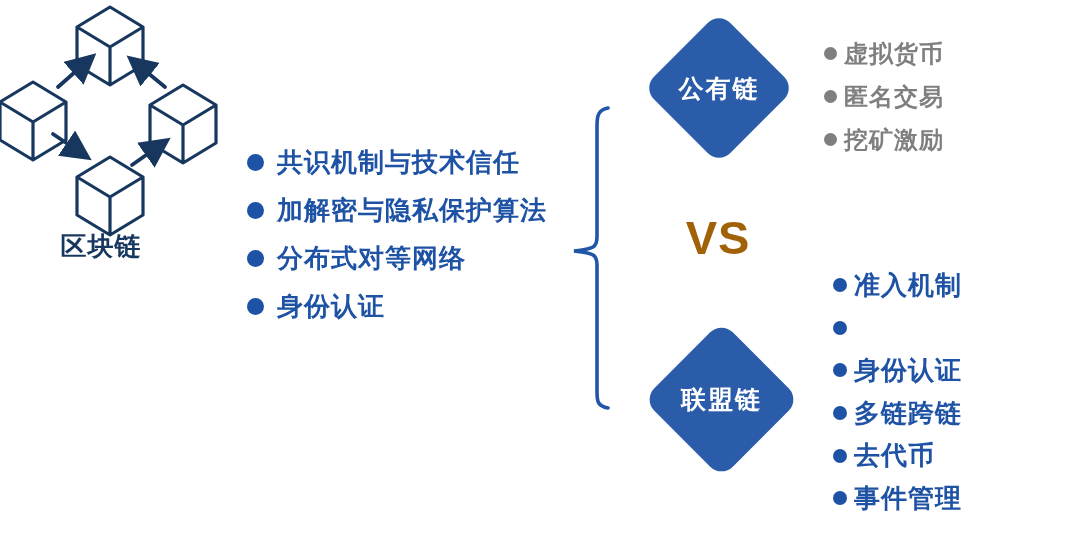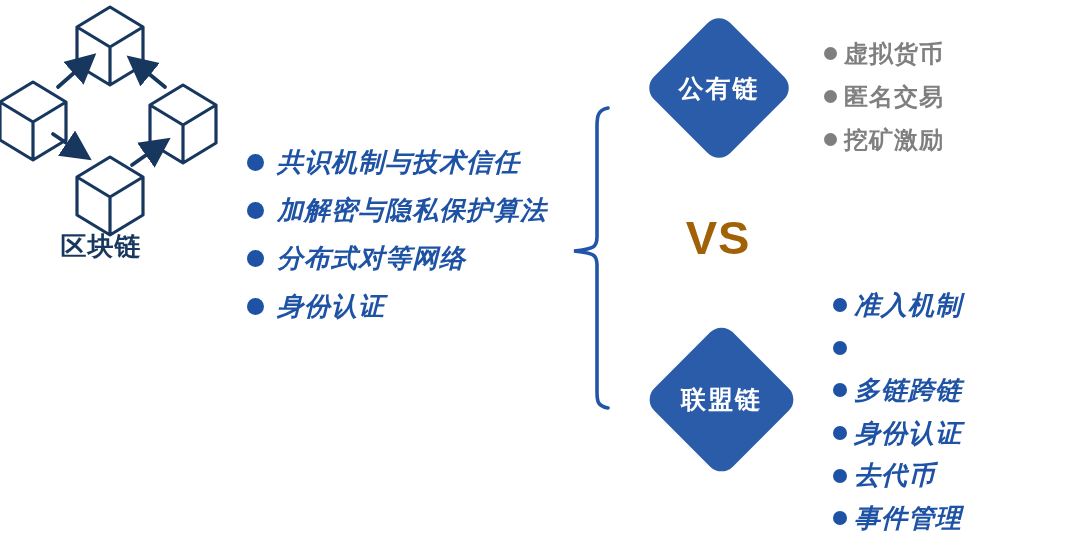--- a/index.html
+++ b/index.html
@@ -12,21 +12,21 @@
 
   
   #blockchain-icon{left:0;top:128;width:230px;height:240px;}
   #blockchain-label{
     left:60px;top:229px;width:82px;text-align:center;
     font-size:26px;font-weight:bold;color:#17375e;letter-spacing:1px;
   }
 
   
   ul.plain{list-style:none;margin:0;padding:0;position:absolute;}
-  #feature-list{left:247px;top:138px;font-style:italic;}
+  #feature-list{left:247px;top:138px;}
   #feature-list li{height:48px;display:flex;align-items:center;}
   #feature-list .dot{width:17px;height:17px;border-radius:50%;background:#1e52a4;margin-right:13px;flex:0 0 auto;}
   #feature-list .txt{font-size:26px;font-weight:bold;color:#1e52a4;letter-spacing:1px;white-space:nowrap;}
 
   
   #brace{left:565px;top:98px;width:52px;height:320px;}
 
   
   .diamond{
     position:absolute;background:#2a5caa;border-radius:16px;
@@ -44,21 +44,21 @@
     left:718px;top:237px;transform:translate(-50%,-50%);
     font-size:47px;font-weight:bold;color:#a16207;letter-spacing:1px;
   }
 
   
   #public-trait-list{left:824px;top:12px;margin-top:20px;}
   #public-trait-list li{height:43px;display:flex;align-items:center;}
   #public-trait-list .dot{width:13px;height:13px;border-radius:50%;background:#7f7f7f;margin-right:7px;flex:0 0 auto;}
   #public-trait-list .txt{font-size:24px;font-weight:bold;color:#7f7f7f;letter-spacing:1px;white-space:nowrap;}
 
-  #consortium-trait-list{left:833px;top:284px;font-style:italic;}
+  #consortium-trait-list{left:833px;top:264px;}
   #consortium-trait-list li{height:42.6px;display:flex;align-items:center;}
   #consortium-trait-list .dot{width:14px;height:14px;border-radius:50%;background:#1e52a4;margin-right:7px;flex:0 0 auto;}
   #consortium-trait-list .txt{font-size:26px;font-weight:bold;color:#1e52a4;letter-spacing:1px;white-space:nowrap;}
 </style>
 </head>
 <body>
 
 <svg id="blockchain-icon" class="abs" viewBox="0 0 230 240">
   <defs>
     <marker id="ah" markerWidth="9" markerHeight="9" refX="6.5" refY="4" orient="auto">
@@ -140,25 +140,25 @@
 <ul id="consortium-trait-list" class="plain">
   <li>
     <span class="dot"></span>
     <span class="txt">准入机制</span>
   </li>
   <li>
     <span class="dot"></span>
   </li>
   <li>
     <span class="dot"></span>
-    <span class="txt">多链跨链</span>
+    <span class="txt">身份认证</span>
   </li>
   <li>
     <span class="dot"></span>
-    <span class="txt">身份认证</span>
+    <span class="txt">多链跨链</span>
   </li>
   <li>
     <span class="dot"></span>
     <span class="txt">去代币</span>
   </li>
   <li>
     <span class="dot"></span>
     <span class="txt">事件管理</span>
   </li>
 </ul>

